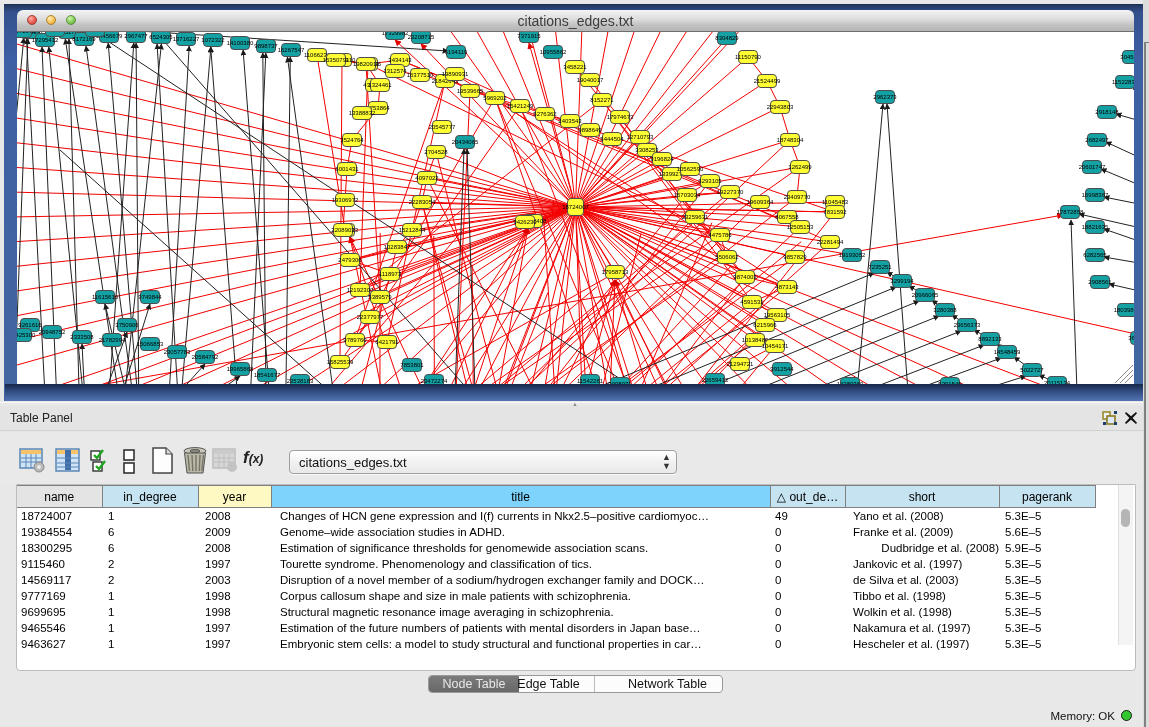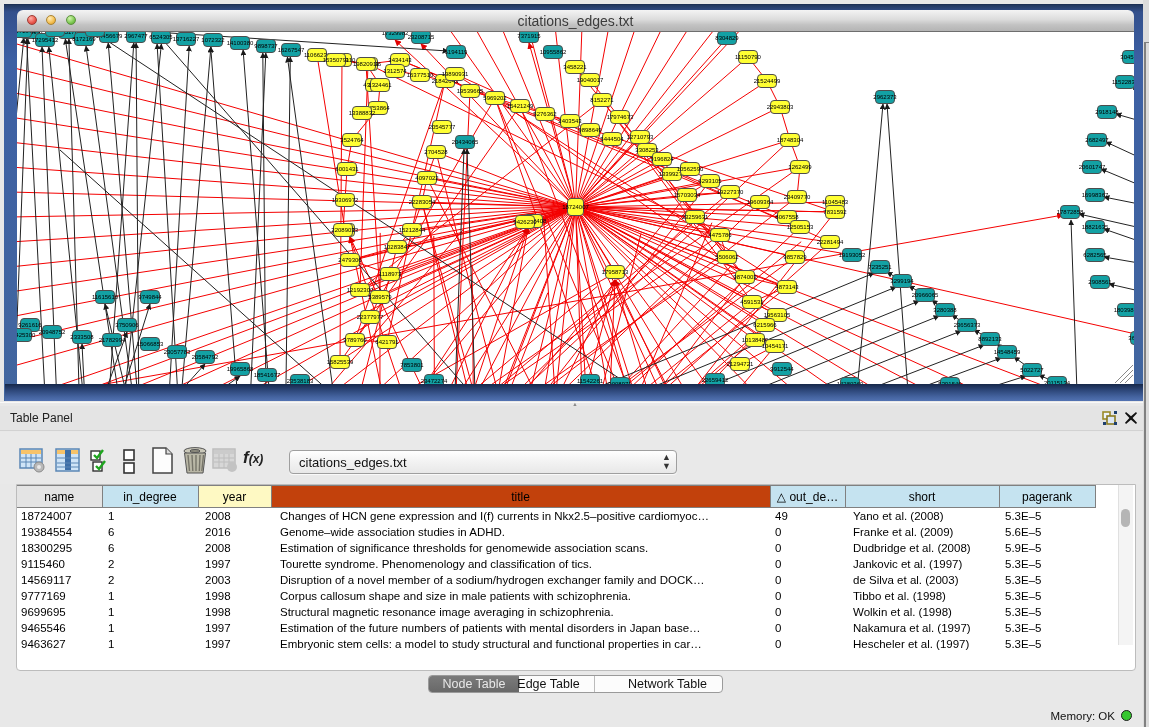--- a/index.html
+++ b/index.html
@@ -1013,21 +1013,21 @@
         <col style="width:499px">
       <col style="width:75px">
         <col style="width:154px">
         <col style="width:96px">
     </colgroup>
     <tbody>
         <tr style="height:22px;">
       <th style="background:#e4e4e4;border:1px solid #808080;border-left:none;font-weight:normal;font-size:12px;">name</th>
       <th style="background:#c5e3f0;border:1px solid #808080;font-weight:normal;font-size:12px;">in_degree</th>
       <th style="background:#fef9c3;border:1px solid #808080;font-weight:normal;font-size:12px;">year</th>
-      <th style="background:#c2410c;border:1px solid #808080;font-weight:normal;font-size:12px;">title</th>
+      <th style="background:#7dd3fc;border:1px solid #808080;font-weight:normal;font-size:12px;">title</th>
       <th style="background:#c5e3f0;border:1px solid #808080;font-weight:normal;font-size:12px;">△ out_de…</th>
       <th style="background:#c5e3f0;border:1px solid #808080;font-weight:normal;font-size:12px;">short</th>
       <th style="background:#c5e3f0;border:1px solid #808080;border-right:1px solid #808080;font-weight:normal;font-size:12px;">pagerank</th>
     </tr>
   </tbody>
     </table>
   <table style="border-collapse:collapse;table-layout:fixed;width:1078px;font-size:11.5px;" cellspacing="0">
     <colgroup>
       <col style="width:85px">
         <col style="width:96px">
@@ -1043,33 +1043,33 @@
           <td style="padding-left:6px;overflow:hidden;">1</td>
           <td style="padding-left:7px;overflow:hidden;">2008</td>
           <td style="padding-left:9px;overflow:hidden;">Changes of HCN gene expression and I(f) currents in Nkx2.5–positive cardiomyoc…</td>
           <td style="padding-left:5px;overflow:hidden;">49</td>
           <td style="padding-left:8px;overflow:hidden;">Yano et al. (2008)</td>
           <td style="padding-left:6px;overflow:hidden;">5.3E–5</td>
 </tr>
 <tr style="height:16px;white-space:nowrap;overflow:hidden;">
 <td style="padding-left:4px;overflow:hidden;">19384554</td>
           <td style="padding-left:6px;overflow:hidden;">6</td>
-          <td style="padding-left:7px;overflow:hidden;">2016</td>
+          <td style="padding-left:7px;overflow:hidden;">2009</td>
           <td style="padding-left:9px;overflow:hidden;">Genome–wide association studies in ADHD.</td>
           <td style="padding-left:5px;overflow:hidden;">0</td>
           <td style="padding-left:8px;overflow:hidden;">Franke et al. (2009)</td>
           <td style="padding-left:6px;overflow:hidden;">5.6E–5</td>
 </tr>
 <tr style="height:16px;white-space:nowrap;overflow:hidden;">
 <td style="padding-left:4px;overflow:hidden;">18300295</td>
           <td style="padding-left:6px;overflow:hidden;">6</td>
           <td style="padding-left:7px;overflow:hidden;">2008</td>
           <td style="padding-left:9px;overflow:hidden;">Estimation of significance thresholds for genomewide association scans.</td>
           <td style="padding-left:5px;overflow:hidden;">0</td>
-          <td style="padding-left:8px;overflow:hidden;">Dudbridge et al. (2008)</td>
+          <td style="padding-left:8px;overflow:hidden;text-align:right;">Dudbridge et al. (2008)</td>
           <td style="padding-left:6px;overflow:hidden;">5.9E–5</td>
 </tr>
 <tr style="height:16px;white-space:nowrap;overflow:hidden;">
 <td style="padding-left:4px;overflow:hidden;">9115460</td>
           <td style="padding-left:6px;overflow:hidden;">2</td>
           <td style="padding-left:7px;overflow:hidden;">1997</td>
           <td style="padding-left:9px;overflow:hidden;">Tourette syndrome. Phenomenology and classification of tics.</td>
           <td style="padding-left:5px;overflow:hidden;">0</td>
           <td style="padding-left:8px;overflow:hidden;">Jankovic et al. (1997)</td>
           <td style="padding-left:6px;overflow:hidden;">5.3E–5</td>

